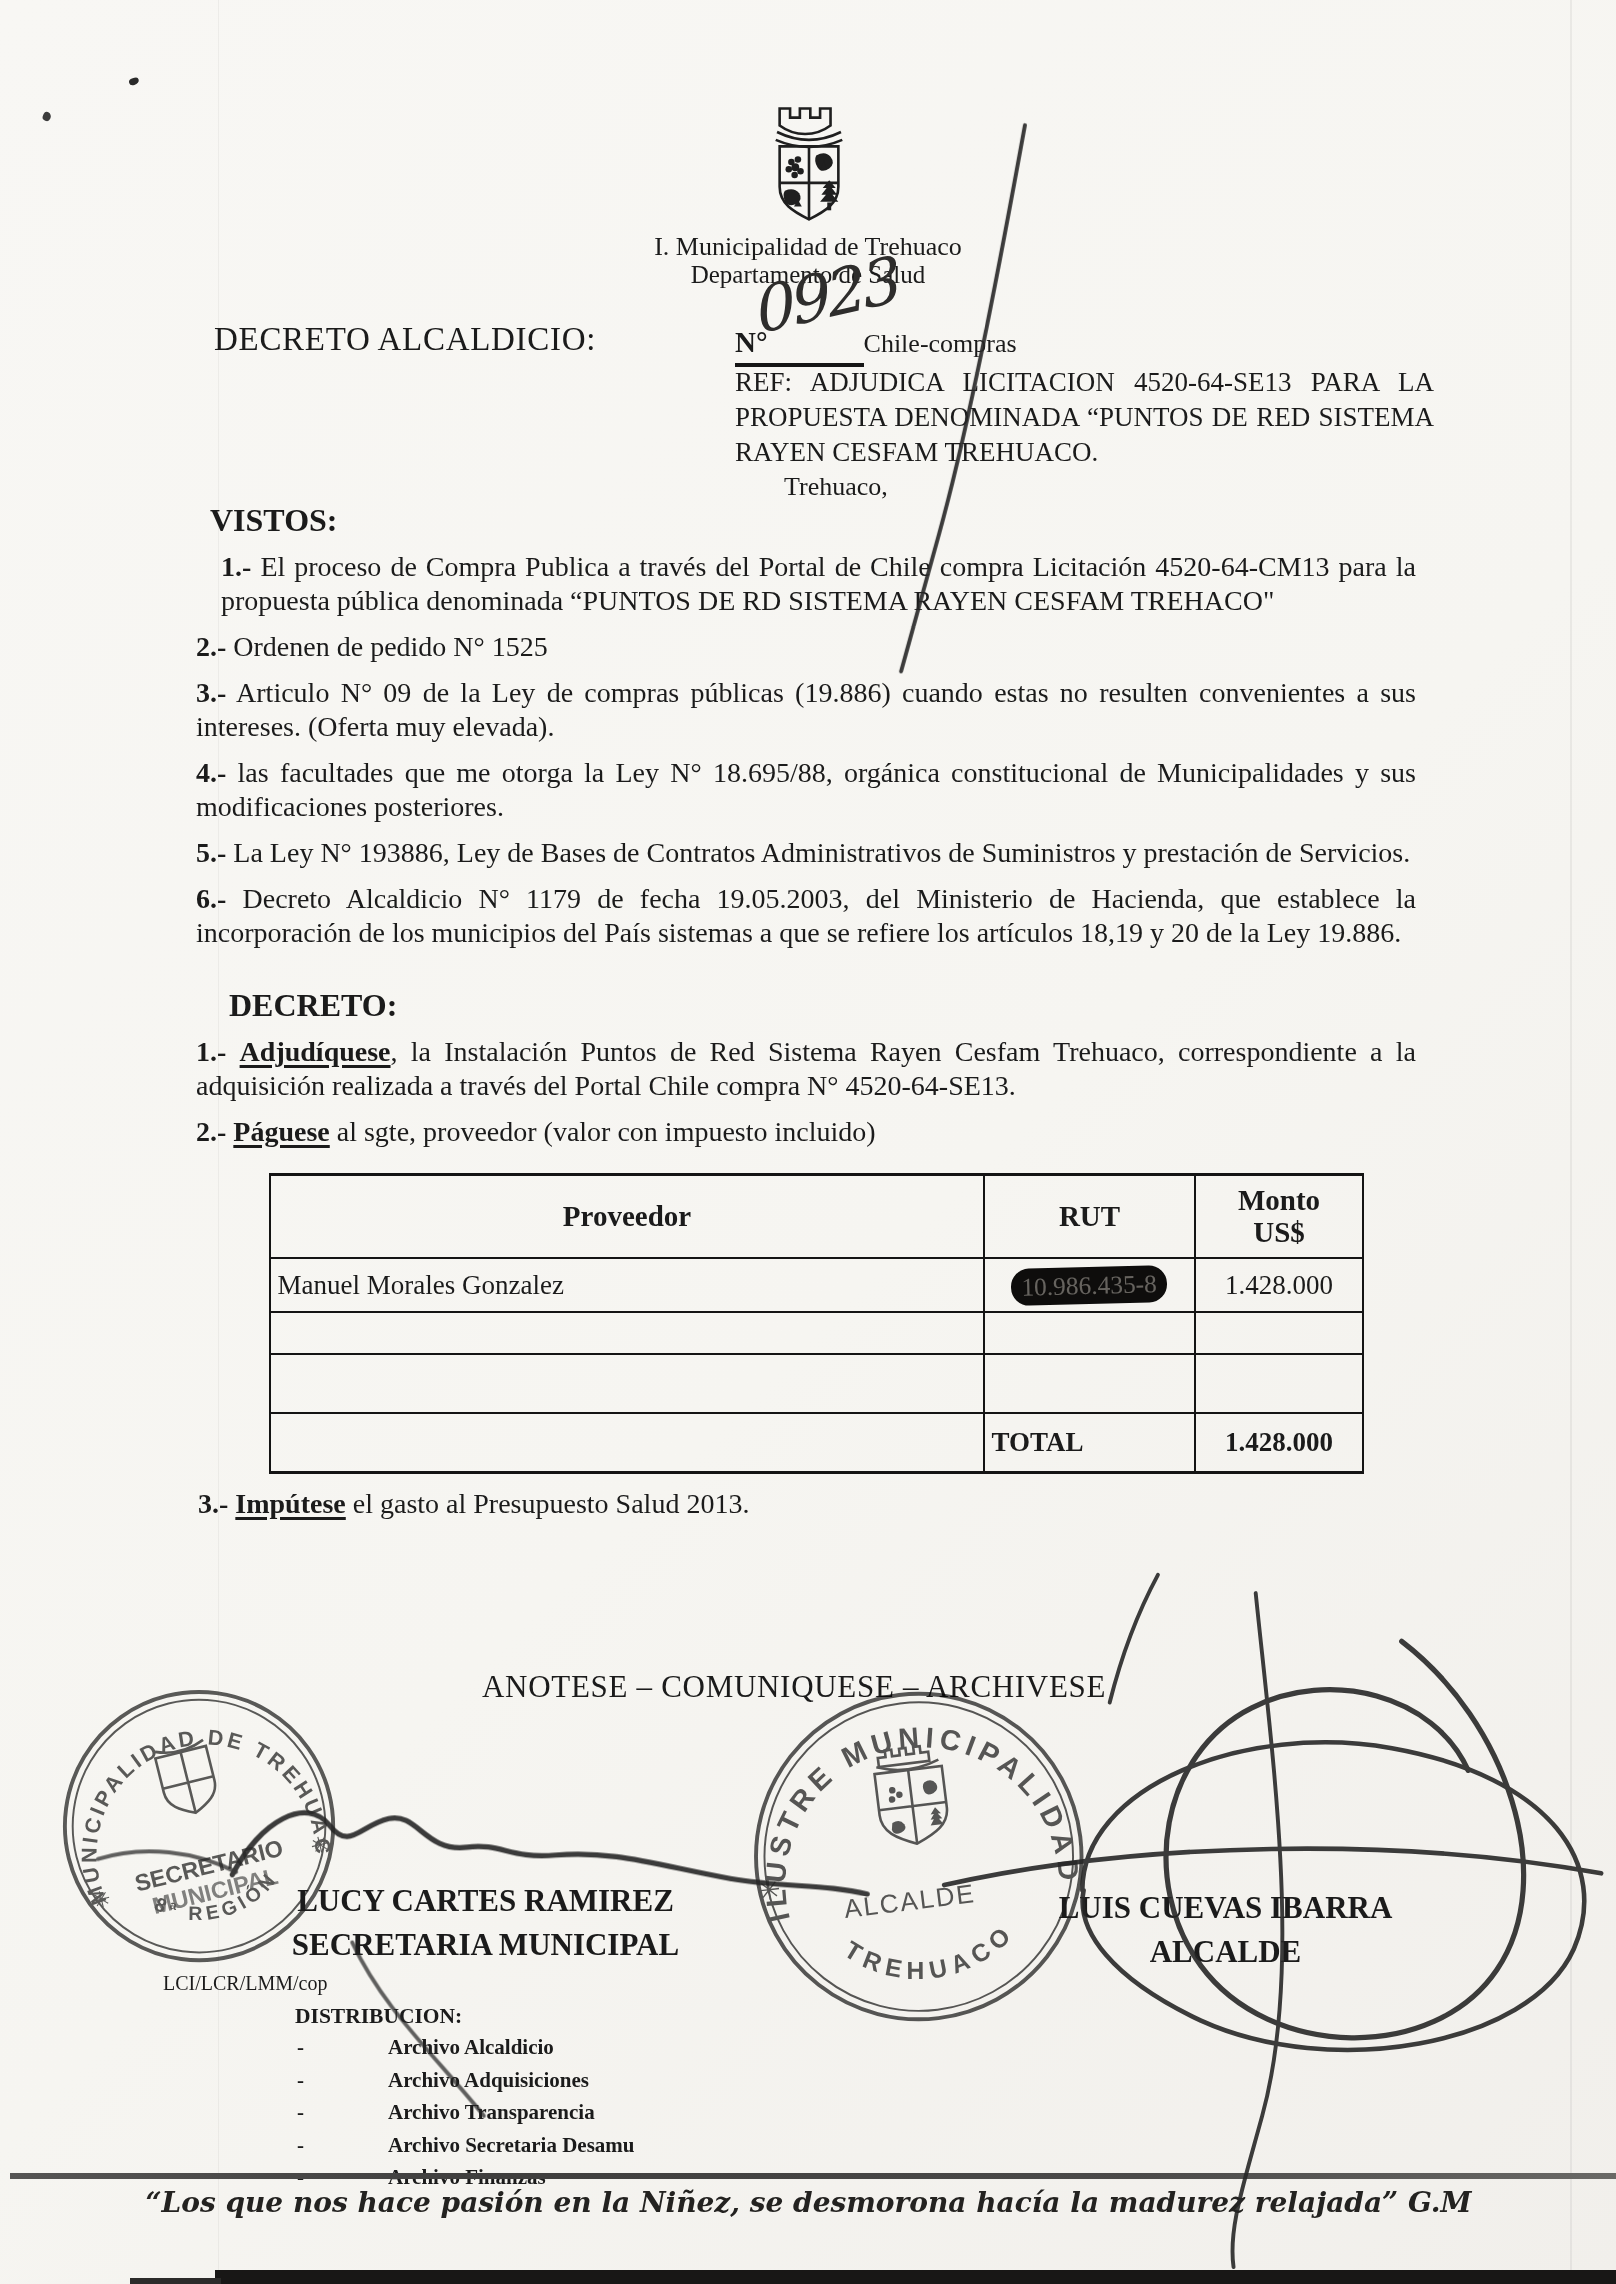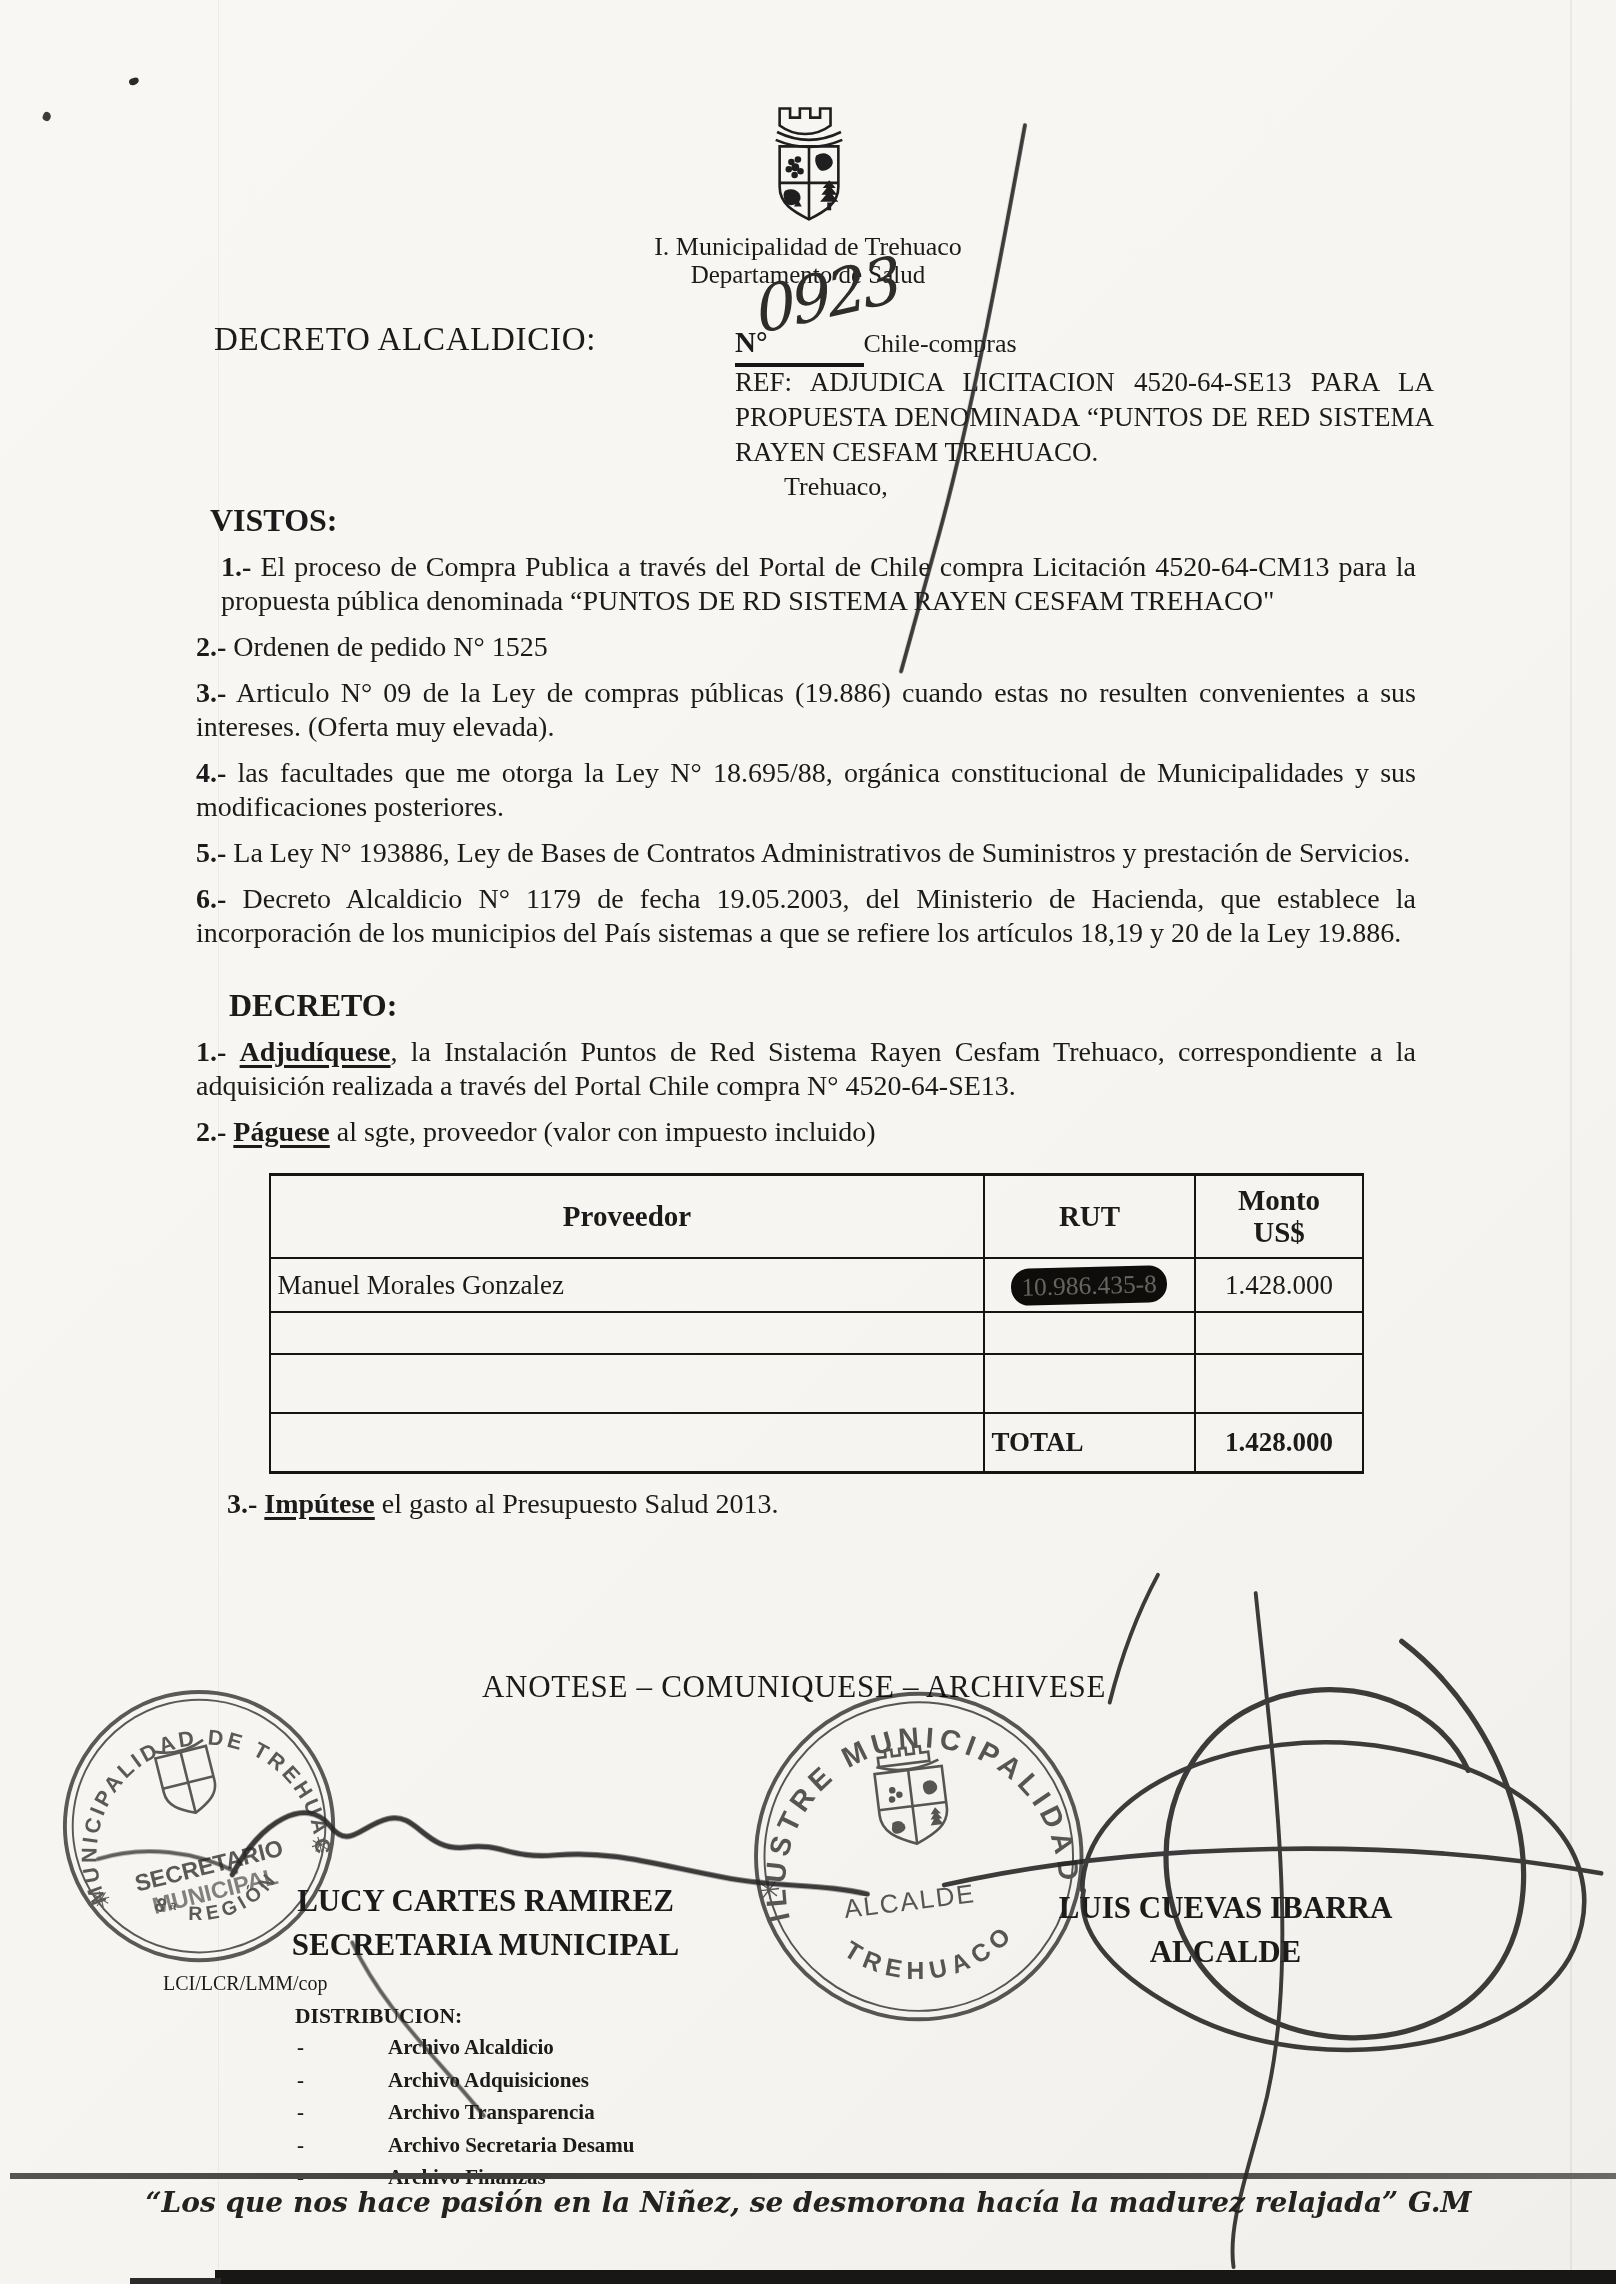--- a/index.html
+++ b/index.html
@@ -34,21 +34,21 @@
   .vistos-h{left:210px;top:502px;}
   .body-block{left:184px;width:1244px;font-size:28px;line-height:1.215;text-align:justify;}
   .body-block p{margin:12px;}
   .indent{padding-left:25px;}
   .num{font-weight:bold;}
   .lead{font-weight:bold;text-decoration:underline;text-decoration-thickness:2.6px;text-underline-offset:3.9px;}
   .vistos-list{top:538px;}
   .decreto-h{left:229px;top:987px;}
   .decreto-list{top:1023px;}
   .decreto-list .it2{margin-top:6.5px;}
-  .imputese{left:227px;top:1488px;font-size:28px;}
+  .imputese{left:198px;top:1488px;font-size:28px;}
   
   .ptable{left:269px;top:1173px;border-collapse:collapse;table-layout:fixed;background:transparent;}
   .ptable td{border:2px solid #141414;padding:0 6.5px;vertical-align:middle;font-size:27px;}
   .ptable tr.thead td{border-top:3.3px solid #141414;border-bottom:2.6px double #141414;
       text-align:center;font-weight:bold;font-size:29px;height:81px;line-height:1.1;}
   .ptable tr.r1 td{height:52px;}
   .ptable tr.r2 td{height:40px;}
   .ptable tr.r3 td{height:57px;}
   .ptable tr.total td{height:57px;border-bottom:3.3px solid #141414;}
   .tc{text-align:center;}

